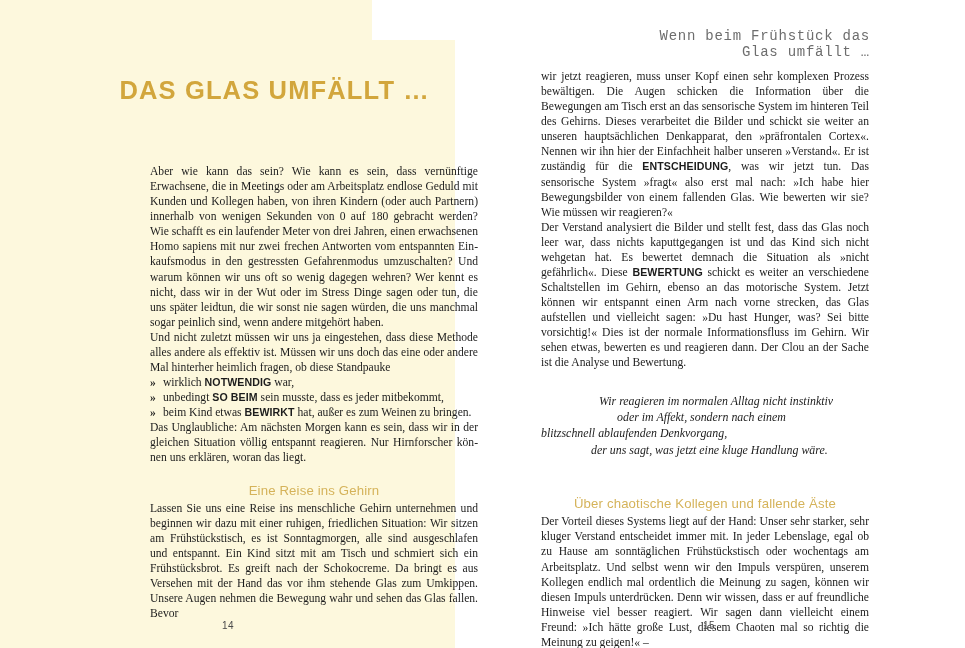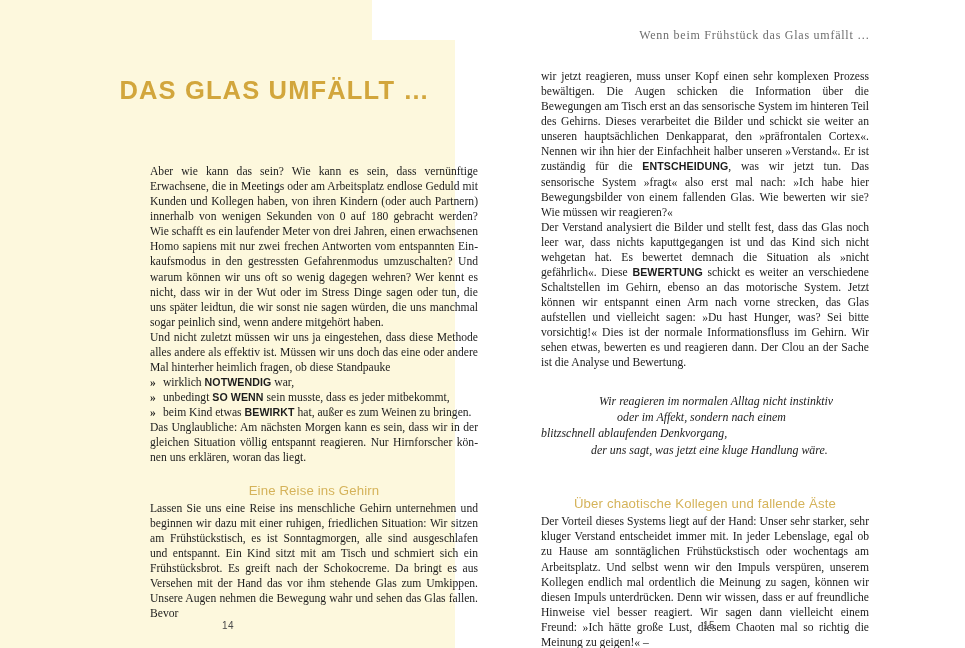--- a/index.html
+++ b/index.html
@@ -134,22 +134,22 @@
     width: 482px;
     height: 648px;
     background: #ffffff;
   }
   #running-head {
     position: absolute;
     left: 618px;
     top: 28px;
     width: 252px;
     text-align: right;
-    font-family: Liberation Serif, serif;
-    font-size: 12px;
+    font-family: Liberation Mono, monospace;
+    font-size: 14px;
     letter-spacing: 0.75px;
     color: #6d6d6d;
   }
   .folio {
     position: absolute;
     top: 620px;
     font-family: "Liberation Sans", sans-serif;
     font-size: 10px;
     color: #4a4a4a;
     letter-spacing: 0.4px;
@@ -175,21 +175,21 @@
 
       <p class="para">Aber wie kann das sein? Wie kann es sein, dass vernünftige Erwachse­ne, die in Meetings oder am Arbeitsplatz endlose Geduld mit Kunden und Kollegen haben, von ihren Kindern (oder auch Partnern) inner­halb von wenigen Sekunden von 0 auf 180 gebracht werden? Wie schafft es ein laufender Meter von drei Jahren, einen erwachsenen Ho­mo sapiens mit nur zwei frechen Antworten vom entspannten Ein­kaufsmodus in den gestressten Gefahrenmodus umzuschalten? Und warum können wir uns oft so wenig dagegen wehren? Wer kennt es nicht, dass wir in der Wut oder im Stress Dinge sagen oder tun, die uns später leidtun, die wir sonst nie sagen würden, die uns manchmal sogar peinlich sind, wenn andere mitgehört haben.</p>
 
       <p class="para">Und nicht zuletzt müssen wir uns ja eingestehen, dass diese Methode alles andere als effektiv ist. Müssen wir uns doch das eine oder andere Mal hinterher heimlich fragen, ob diese Standpauke</p>
 
       <div class="bullets">
         <span class="bullet">
           <span class="mark">»</span><span>wirklich </span><span class="caps">NOTWENDIG</span><span> war,</span>
         </span>
         <span class="bullet">
-          <span class="mark">»</span><span>unbedingt </span><span class="caps">SO WENN</span><span> sein musste, dass es jeder mitbekommt,</span>
+          <span class="mark">»</span><span>unbedingt </span><span class="caps">SO BEIM</span><span> sein musste, dass es jeder mitbekommt,</span>
         </span>
         <span class="bullet">
           <span class="mark">»</span><span>beim Kind etwas </span><span class="caps">BEWIRKT</span><span> hat, außer es zum Weinen zu bringen.</span>
         </span>
       </div>
 
       <p class="para">Das Unglaubliche: Am nächsten Morgen kann es sein, dass wir in der gleichen Situation völlig entspannt reagieren. Nur Hirnforscher kön­nen uns erklären, woran das liegt.</p>
 
       <h2 class="subhead">Eine Reise ins Gehirn</h2>
 

